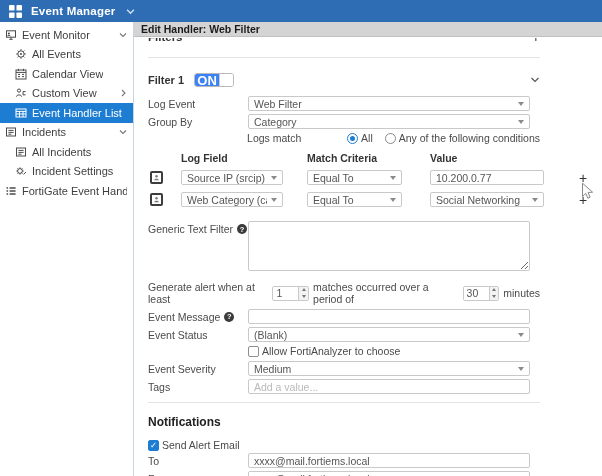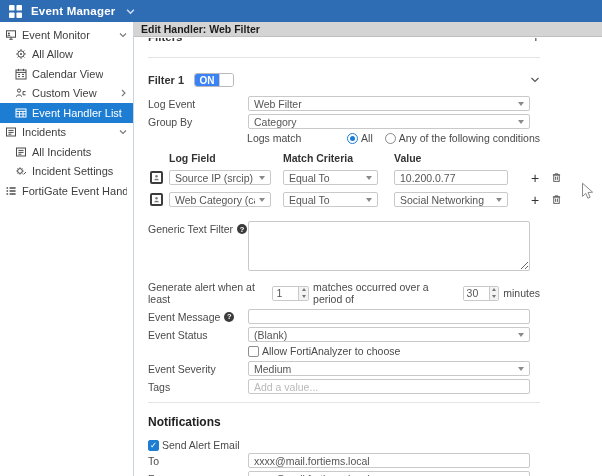--- a/index.html
+++ b/index.html
@@ -34,41 +34,41 @@
   .clip-row { height:8px; overflow:hidden; }
   .clip-inner { display:flex; justify-content:space-between; align-items:flex-start; transform:translateY(-7px); }
   .clip-inner .sec-title { font-size:11.5px; font-weight:bold; color:#333; }
   .clip-inner .plus { font-size:14px; color:#333; line-height:13px; }
 
   .divider { border:none; border-top:1px solid #e4e4e4; margin:11px 0 0 0; }
 
   .filter-head { display:flex; align-items:center; margin:15px 0 9px 0; }
   .filter-name { font-size:11px; font-weight:bold; color:#333; margin-right:10px; }
   .toggle { width:40px; height:14px; border:1px solid #b9b9b9; border-radius:3px; display:flex; overflow:hidden; background:#fff; }
-  .toggle .on-seg { width:24px; background:#3b82f6; color:#fff; font-size:10px; font-weight:bold; display:flex; align-items:center; justify-content:center; }
+  .toggle .on-seg { width:24px; background:#3b82f6; color:#fff; font-size:13px; font-weight:bold; display:flex; align-items:center; justify-content:center; }
   .toggle .knob { flex:1; background:#fff; border-left:1px solid #ccc; }
   .filter-chev { margin-left:auto; color:#555; display:flex; }
 
   .frow { display:flex; align-items:center; margin-bottom:3px; }
   .flabel { width:100px; flex:none; font-size:10.5px; color:#4a4a4a; display:flex; align-items:center; gap:4px; }
 
   .ctl { height:15px; border:1px solid #c9c9c9; border-radius:2px; background:#fff; font-size:10.5px; color:#555; display:flex; align-items:center; padding:0 5px; }
   .dd { justify-content:space-between; }
   .dd .ddtext { white-space:nowrap; overflow:hidden; }
   .caret { width:0; height:0; border-left:3px solid transparent; border-right:3px solid transparent; border-top:4px solid #8a8a8a; flex:none; margin-left:4px; }
   .fctl { width:282px; flex:none; }
   input.tin { height:15px; width:282px; border:1px solid #c9c9c9; border-radius:2px; font-size:10.5px; color:#555; padding:0 5px; font-family:"Liberation Sans",sans-serif; outline:none; }
   input.tin::placeholder { color:#b9b9b9; }
 
   .radio { width:11px; height:11px; border:1px solid #8a8a8a; border-radius:50%; background:#fff; display:inline-block; position:relative; flex:none; }
   .radio.sel { border-color:#1d7dd2; }
   .radio.sel::after { content:''; position:absolute; inset:2px; border-radius:50%; background:#1d7dd2; }
   .opt-label { font-size:10.5px; color:#4a4a4a; margin-left:3px; }
 
-  .cond-grid { display:grid; grid-template-columns:13px 102px 95px 114px 12px 12px; column-gap:0; margin-left:2px; align-items:center; }
+  .cond-grid { display:grid; grid-template-columns:13px 102px 95px 114px 12px 12px; column-gap:12px; margin-left:2px; align-items:center; }
   .cond-grid > * { margin-right:0; }
   .cg-handle { grid-column:1; }
   .cg-field { grid-column:2; margin-left:6px; width:102px; }
   .cg-crit { grid-column:3; margin-left:18px; width:95px; }
   .cg-val { grid-column:4; margin-left:16px; width:114px; }
   .cg-plus { grid-column:5; margin-left:15px; }
   .cg-trash { grid-column:6; margin-left:10px; }
   .cond-grid.hdr { margin-bottom:6px; margin-top:8px; }
   .cond-grid.row { margin-bottom:7px; }
   .cond-grid { grid-template-columns:13px 108px 113px 130px 27px 22px; }
@@ -145,21 +145,21 @@
           </span>
       </div>
       <div class="side-item lvl1">
         <span class="sicon">
             <svg width="12" height="12" viewBox="0 0 12 12" fill="none" stroke="currentColor" stroke-width="1">
               <circle cx="6" cy="6" r="3.2"></circle>
               <circle cx="6" cy="6" r="1" fill="currentColor" stroke="none"></circle>
               <path d="M6 1.2v1.4M6 9.4v1.4M1.2 6h1.4M9.4 6h1.4M2.6 2.6l1 1M8.4 8.4l1 1M9.4 2.6l-1 1M3.6 8.4l-1 1"></path>
             </svg>
           </span>
-        <span class="slabel">All Allow</span>
+        <span class="slabel">All Events</span>
       </div>
       <div class="side-item lvl1">
         <span class="sicon">
             <svg width="12" height="12" viewBox="0 0 12 12" fill="none" stroke="currentColor" stroke-width="1">
               <rect x="1" y="2" width="10" height="9"></rect>
               <path d="M1 4.4h10M3.5 .8v2.2M8.5 .8v2.2"></path>
               <path d="M3 6.4h2M7 6.4h2M3 8.6h2M7 8.6h2"></path>
             </svg>
           </span>
         <span class="slabel">Calendar View</span>

